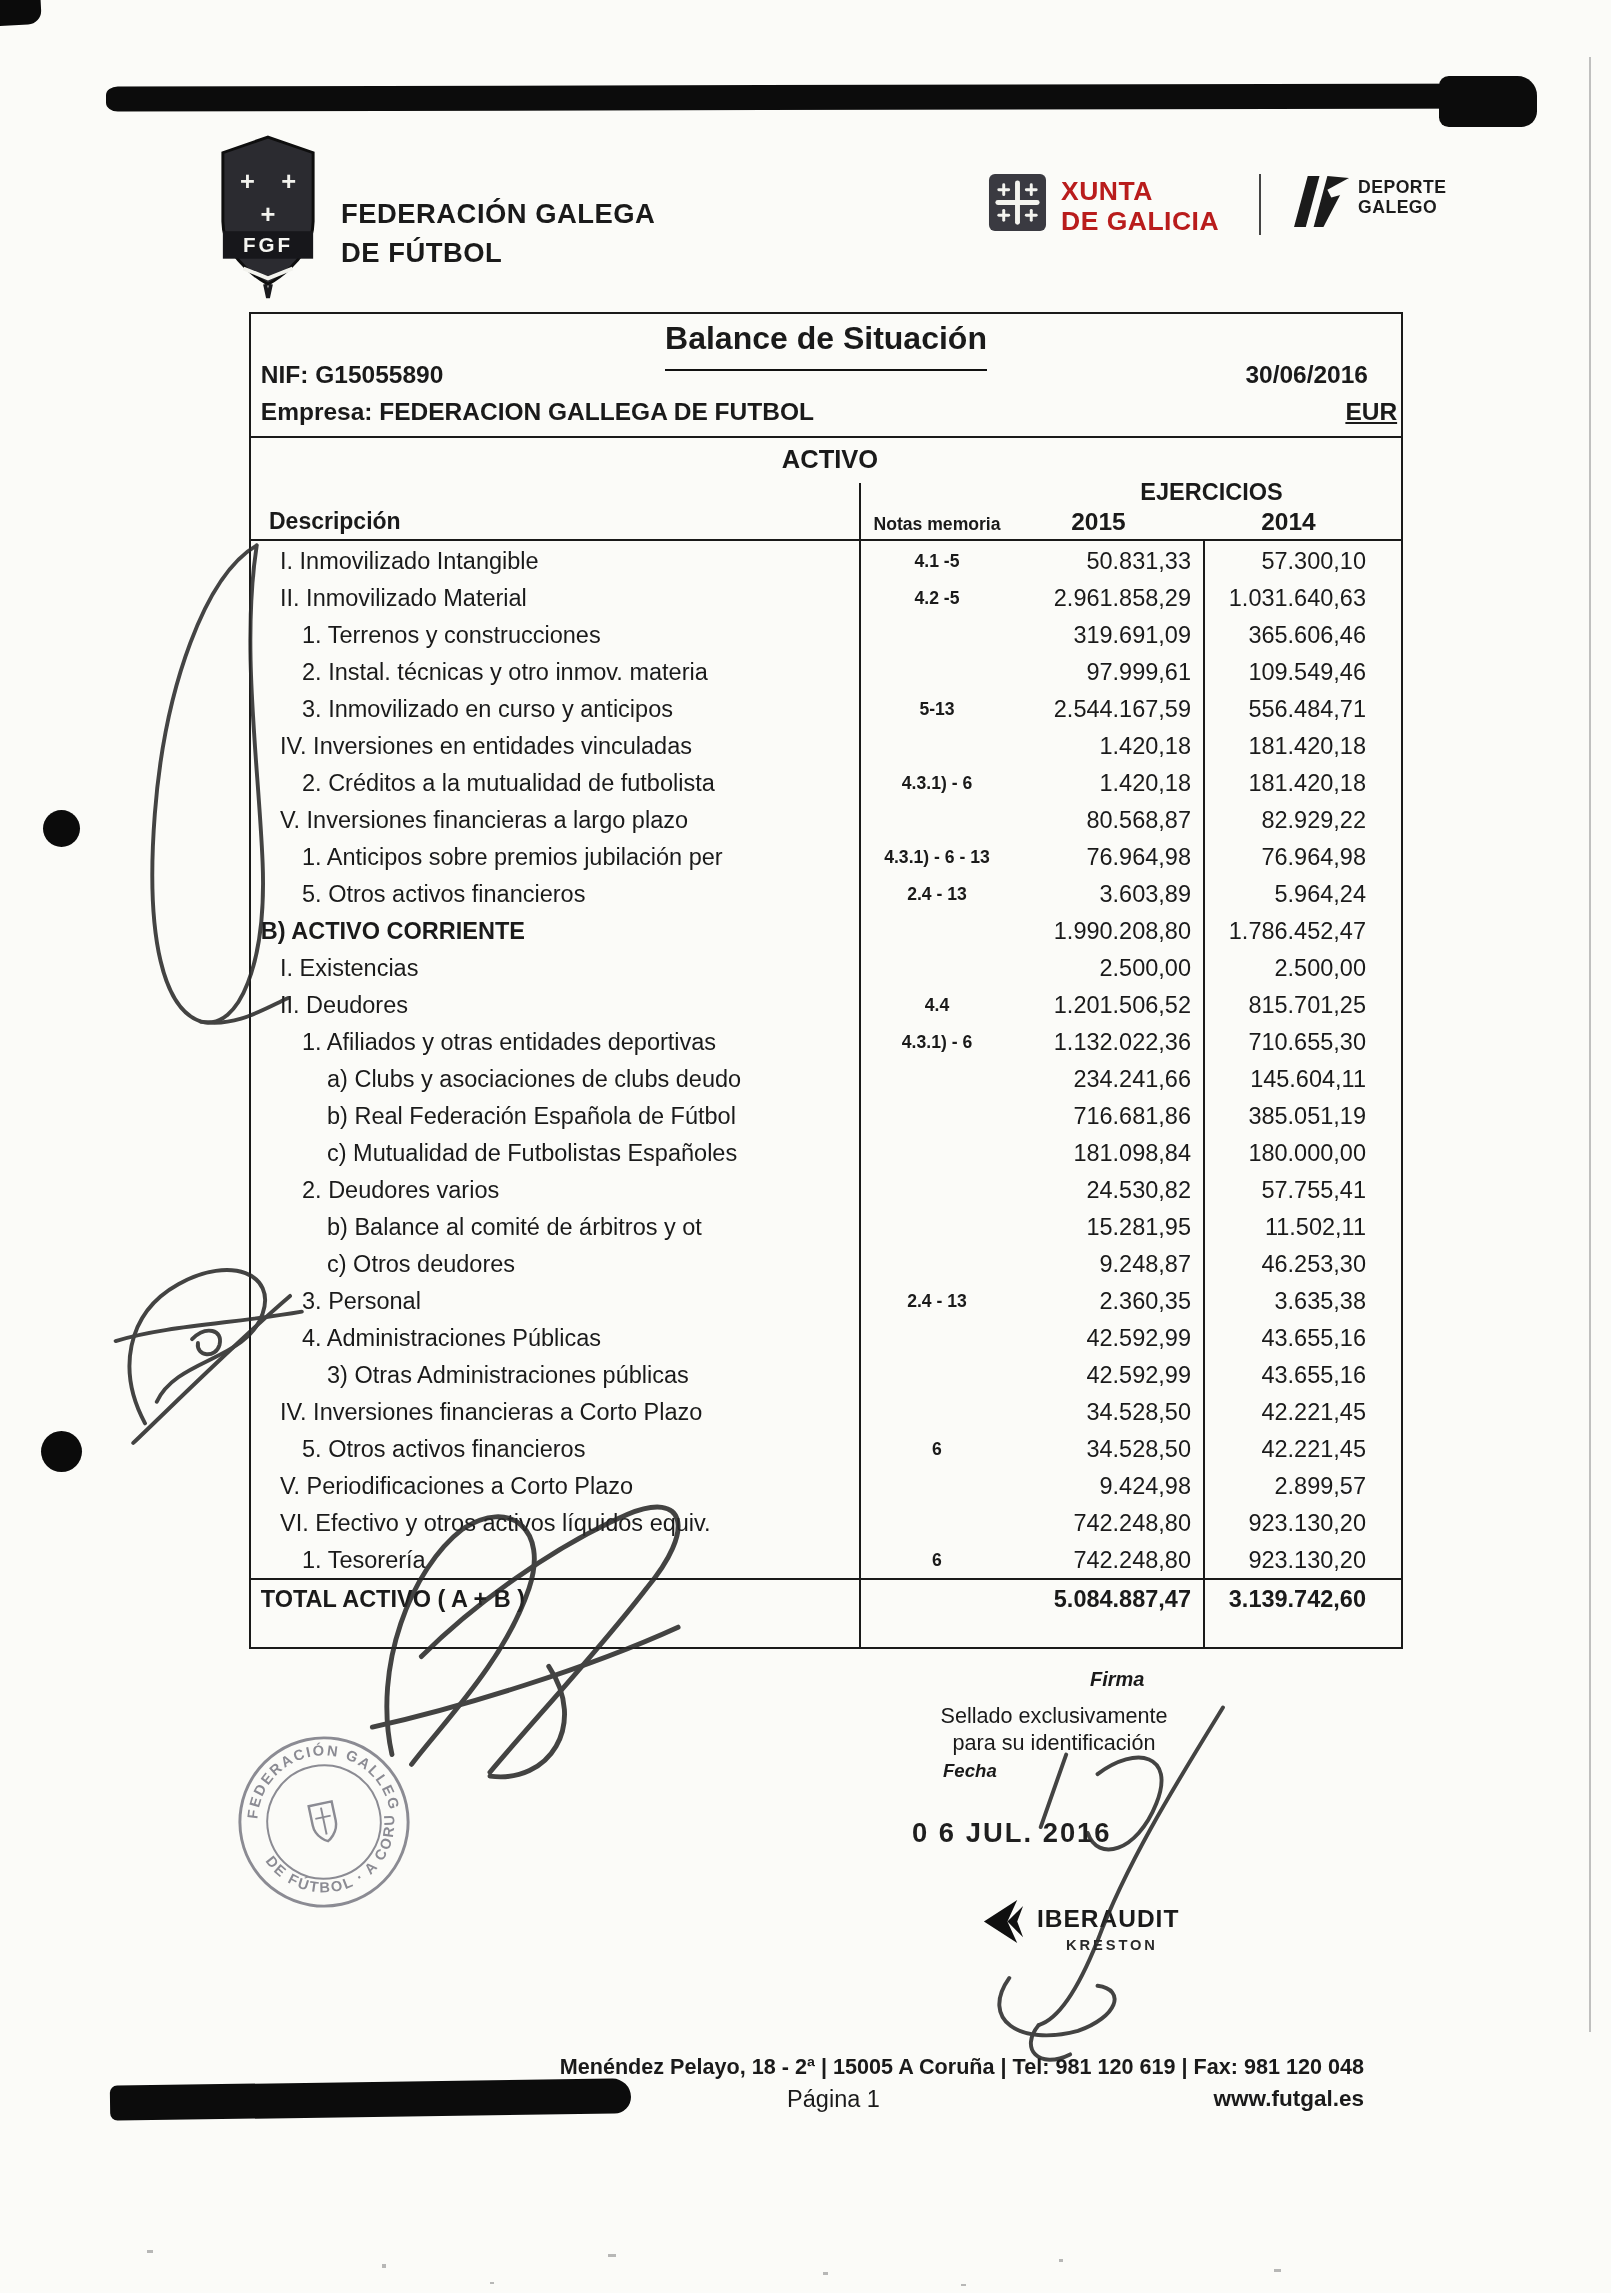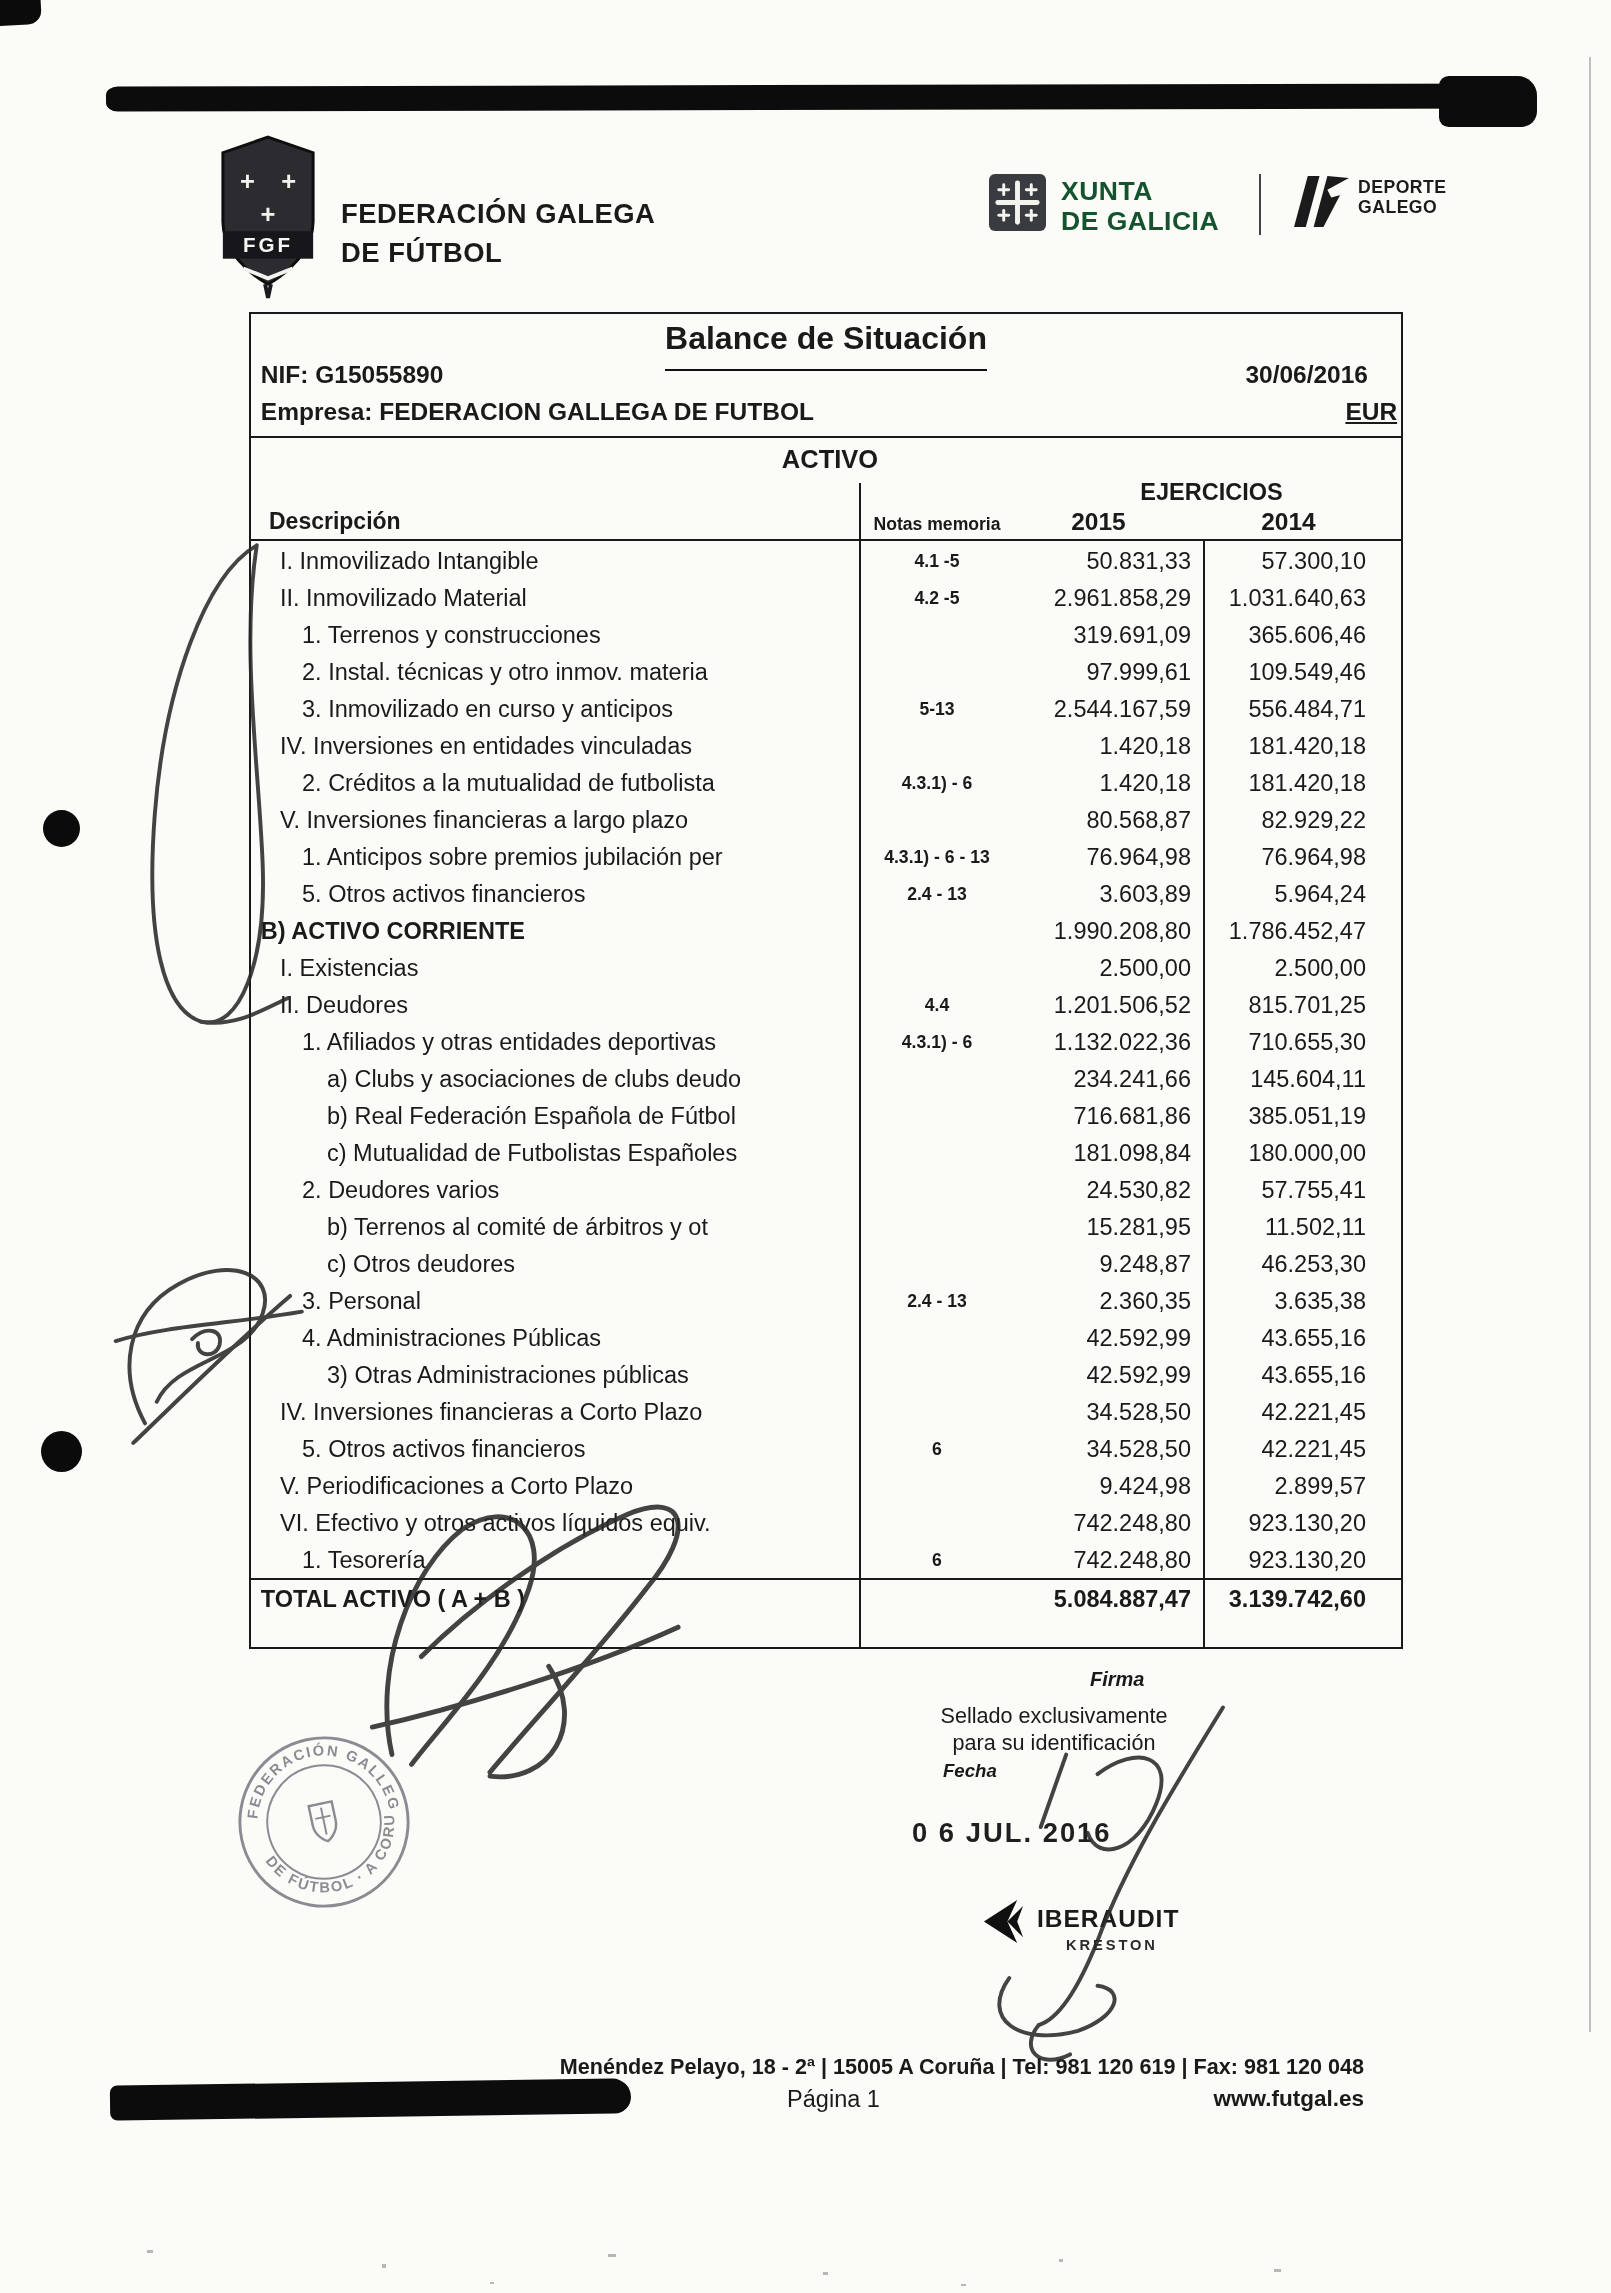--- a/index.html
+++ b/index.html
@@ -15,21 +15,21 @@
   .punch-dot-1 { position:absolute; left:43px; top:810px; width:37px; height:37px; border-radius:50%; background:#0b0b0b; }
   .punch-dot-2 { position:absolute; left:41px; top:1431px; width:41px; height:41px; border-radius:50%; background:#0b0b0b; }
   .right-line { position:absolute; left:1589px; top:57px; width:2px; height:1975px; background:#8f8f8f; opacity:.55; }
   .bottom-bar { position:absolute; left:110px; top:2082px; width:521px; height:35px; background:#0c0c0c; border-radius:7.8px 19.6px 17.6px 7.8px; transform:rotate(-0.8deg); }
   .speck { position:absolute; background:#9a9a9a; opacity:.7; }
 
   
   .fgf-logo { position:absolute; left:216px; top:133px; }
   .org-name { position:absolute; left:341px; top:194px; font-weight:bold; font-size:27.4px; line-height:39px; letter-spacing:0.5px; }
   .xunta-logo { position:absolute; left:988px; top:173px; }
-  .xunta-text { position:absolute; left:1061px; top:176px; font-weight:bold; font-size:26.5px; line-height:30px; letter-spacing:0.5px; color:#14532d; }
+  .xunta-text { position:absolute; left:1061px; top:176px; font-weight:bold; font-size:26.5px; line-height:30px; letter-spacing:0.5px; color:#b91c1c; }
   .hdr-sep { position:absolute; left:1259px; top:174px; width:2px; height:61px; background:#444; }
   .deporte-logo { position:absolute; left:1292px; top:176px; }
   .deporte-text { position:absolute; left:1358px; top:178px; font-weight:bold; font-size:17.6px; line-height:19.6px; letter-spacing:0.5px; color:#1c1c1c; }
 
   
   .doc-box { position:absolute; left:249px; top:312px; width:1150px; height:1333px; border:2px solid #1a1a1a; background:transparent; }
   .doc-title { position:absolute; top:5.9px; left:0; width:100%; text-align:center; font-size:32px; font-weight:bold; }
   .doc-title span { display:inline-block; border-bottom:2.9px solid #111; padding-bottom:12px; }
   .nif-row  { position:absolute; top:47px;  left:9.8px;  font-size:24.5px; font-weight:bold; }
   .doc-date { position:absolute; top:47px;  right:33px; font-size:24.5px; font-weight:bold; }
@@ -270,21 +270,21 @@
       <span class="row-v2015">181.098,84</span>
       <span class="row-v2014">180.000,00</span>
     </div>
         <div class="row indent-2">
       <span class="row-label">2. Deudores varios</span>
       <span class="row-notas"></span>
       <span class="row-v2015">24.530,82</span>
       <span class="row-v2014">57.755,41</span>
     </div>
         <div class="row indent-3">
-      <span class="row-label">b) Terrenos al comité de árbitros y ot</span>
+      <span class="row-label">b) Balance al comité de árbitros y ot</span>
       <span class="row-notas"></span>
       <span class="row-v2015">15.281,95</span>
       <span class="row-v2014">11.502,11</span>
     </div>
         <div class="row indent-3">
       <span class="row-label">c) Otros deudores</span>
       <span class="row-notas"></span>
       <span class="row-v2015">9.248,87</span>
       <span class="row-v2014">46.253,30</span>
     </div>

